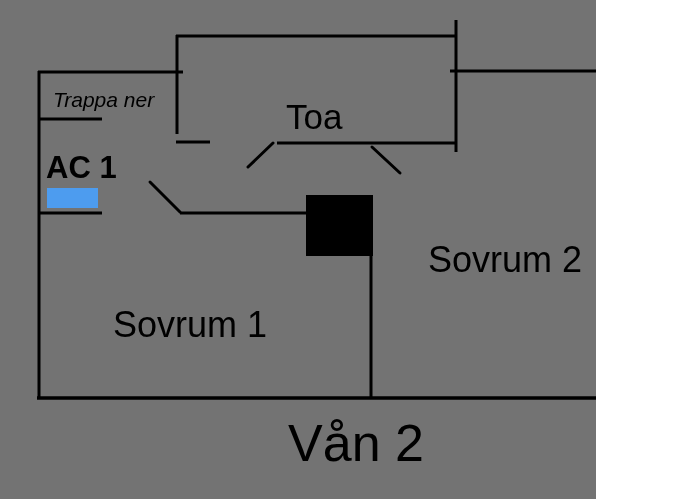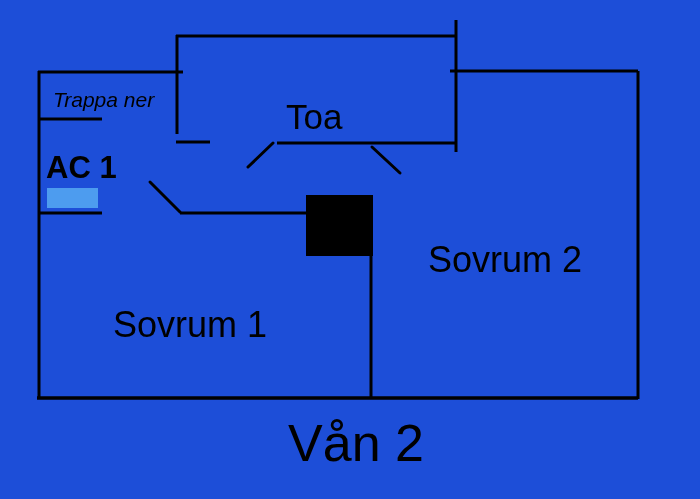--- a/index.html
+++ b/index.html
@@ -2,23 +2,23 @@
 <html><head>
 <meta charset="utf-8">
 <style>
   html, body {
     margin: 0;
     padding: 0;
     background: #ffffff;
   }
   .page {
     position: relative;
-    width: 700px;
+    width: 596px;
     height: 499px;
-    background: #1d4ed8;
+    background: #737373;
     overflow: hidden;
     font-family: "Liberation Sans", sans-serif;
   }
   svg { display: block; }
   .wall {
     stroke: #000000;
     stroke-width: 3;
     fill: none;
   }
   .wall-thick {

